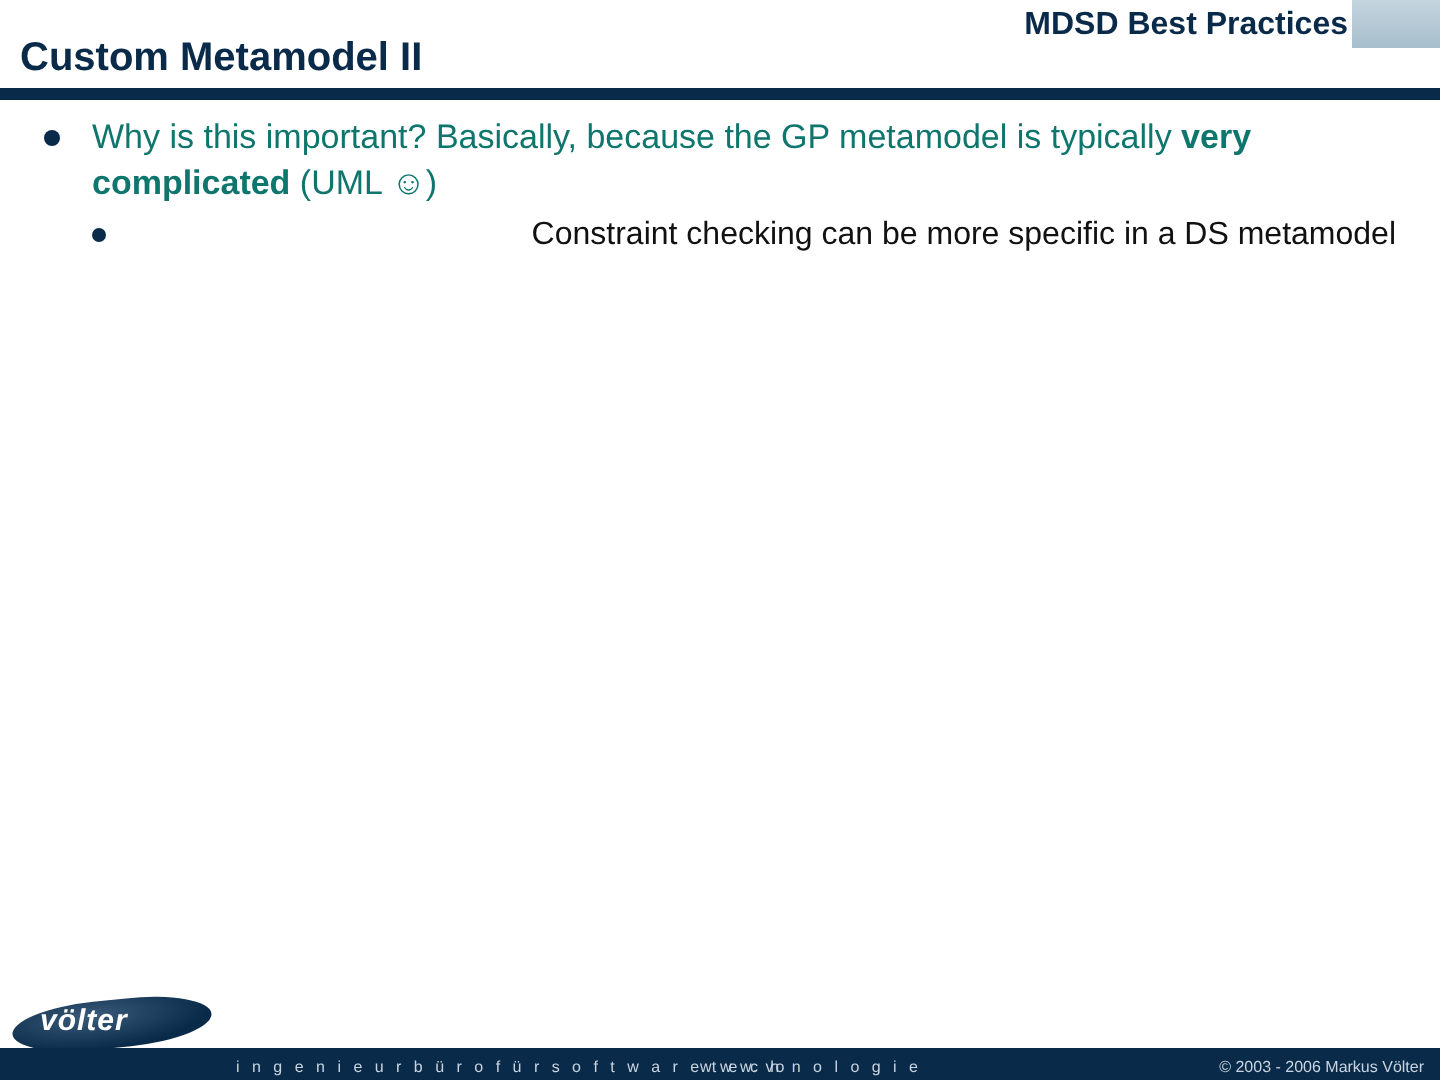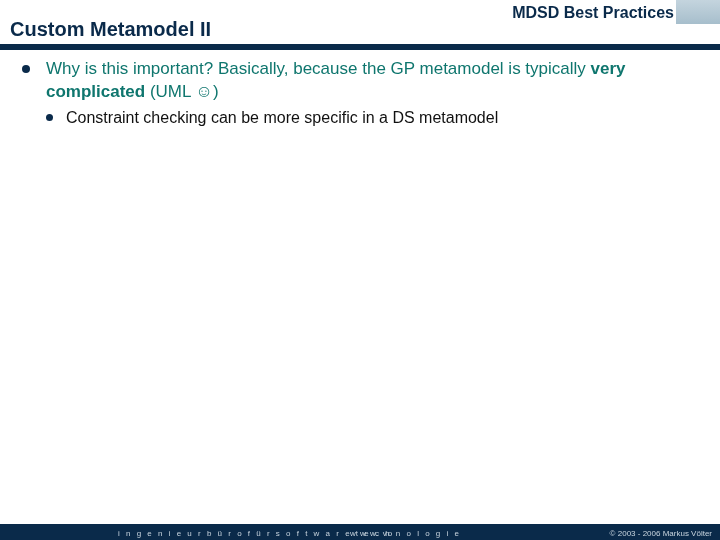--- a/index.html
+++ b/index.html
@@ -63,20 +63,21 @@
     position: absolute;
     left: 0;
     top: 7px;
     width: 8px;
     height: 8px;
     border-radius: 50%;
     background: #0a2a4a;
   }
   .lvl2-wrap {
     margin-left: 24px;
+    text-align: right;
   }
   .lvl2 {
     position: relative;
     padding-left: 20px;
     font-size: 16px;
     color: #111;
     line-height: 1.35;
     margin-top: 3px;
   }
   .lvl2::before {
@@ -171,18 +172,22 @@
     <span>Why is this important? Basically, because the GP metamodel is typically </span><b>very complicated</b><span> (UML ☺)</span>
   </div>
   <div class="lvl2-wrap">
     <div class="lvl2">
       <span>Constraint checking can be more specific in a DS metamodel</span>
     </div>
   </div>
 </div>
 
 <div class="footer">
+  <div class="logo">
+    <div class="logo-swoosh"></div>
+    <div class="logo-text">völter</div>
+  </div>
   <div class="footer-bar">
     <div class="footer-tagline">i n g e n i e u r b ü r o   f ü r   s o f t w a r e t e c h n o l o g i e</div>
     <div class="footer-url">w w w. vo</div>
     <div class="footer-copy">© 2003 - 2006 Markus Völter</div>
   </div>
 </div>
 
 </body></html>

